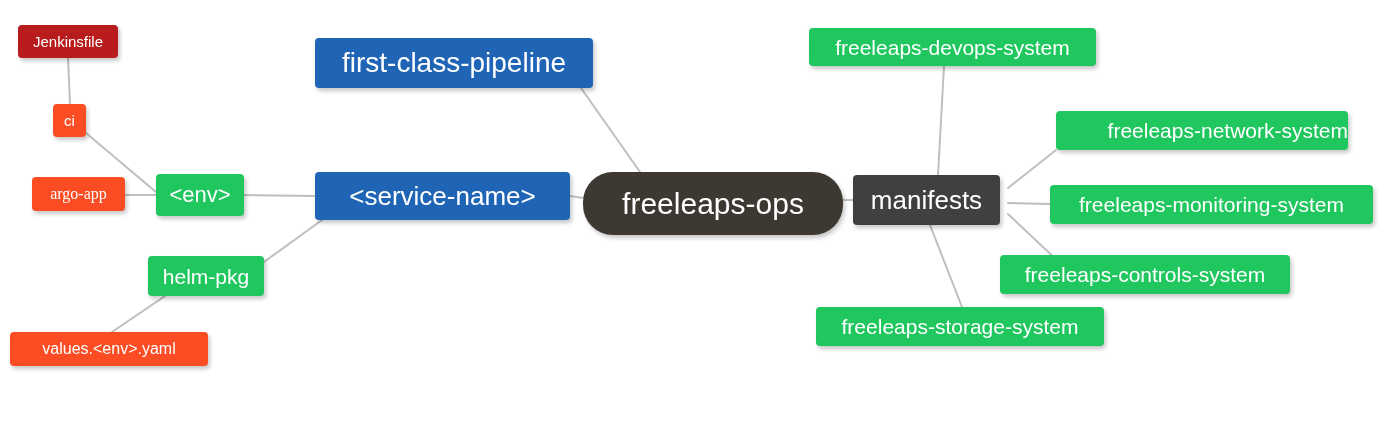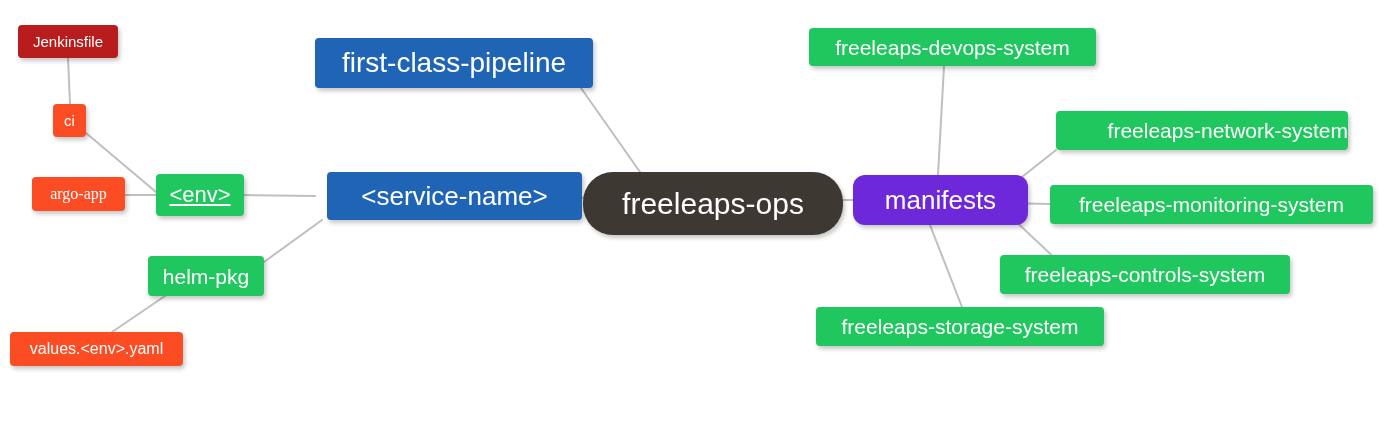--- a/index.html
+++ b/index.html
@@ -65,39 +65,39 @@
   <div id="node-layer">
       <div class="node" style="left: 18px; top: 25px; width: 100px; height: 33px; background: #b91c1c; font-size: 15px;">
         <span class="node-label">Jenkinsfile</span>
       </div>
       <div class="node" style="left: 53px; top: 104px; width: 33px; height: 33px; background: rgb(251, 76, 36); font-size: 15px;">
         <span class="node-label">ci</span>
       </div>
       <div class="node" style="left: 32px; top: 177px; width: 93px; height: 34px; background: rgb(251, 76, 36); font-size: 16px; font-family: Liberation Serif, serif;">
         <span class="node-label">argo-app</span>
       </div>
-      <div class="node" style="left: 156px; top: 174px; width: 88px; height: 42px; background: rgb(32, 199, 95); font-size: 22px; text-decoration: underline;">
+      <div class="node" style="left: 156px; top: 174px; width: 88px; height: 42px; background: rgb(32, 199, 95); font-size: 22px;">
         <span class="node-label">&lt;env&gt;</span>
       </div>
       <div class="node" style="left: 148px; top: 256px; width: 116px; height: 40px; background: rgb(32, 199, 95); font-size: 21px;">
         <span class="node-label">helm-pkg</span>
       </div>
-      <div class="node" style="left: 10px; top: 332px; width: 173px; height: 34px; background: rgb(251, 76, 36); font-size: 16px; justify-content: center;">
+      <div class="node" style="left: 10px; top: 332px; width: 198px; height: 34px; background: rgb(251, 76, 36); font-size: 16px; justify-content: center;">
         <span class="node-label">values.&lt;env&gt;.yaml</span>
       </div>
       <div class="node" style="left: 315px; top: 38px; width: 278px; height: 50px; background: rgb(32, 101, 181); font-size: 28px;">
         <span class="node-label">first-class-pipeline</span>
       </div>
-      <div class="node" style="left: 315px; top: 172px; width: 255px; height: 48px; background: rgb(32, 101, 181); font-size: 26px; margin-left: 12px;">
+      <div class="node" style="left: 315px; top: 172px; width: 255px; height: 48px; background: rgb(32, 101, 181); font-size: 26px;">
         <span class="node-label">&lt;service-name&gt;</span>
       </div>
       <div class="node" style="left: 583px; top: 172px; width: 260px; height: 63px; background: rgb(62, 56, 50); font-size: 30px; border-radius: 30px;">
         <span class="node-label">freeleaps-ops</span>
       </div>
-      <div class="node" style="left: 853px; top: 175px; width: 175px; height: 50px; background: #6d28d9; font-size: 26px; border-radius: 12px;">
+      <div class="node" style="left: 853px; top: 175px; width: 147px; height: 50px; background: #404040; font-size: 26px;">
         <span class="node-label">manifests</span>
       </div>
       <div class="node" style="left: 800px; top: 28px; width: 287px; height: 38px; background: rgb(32, 199, 95); font-size: 21px; margin-left: 9px;">
         <span class="node-label">freeleaps-devops-system</span>
       </div>
       <div class="node" style="left: 1056px; top: 111px; width: 292px; height: 39px; background: rgb(32, 199, 95); font-size: 21px; justify-content: flex-end;">
         <span class="node-label">freeleaps-network-system</span>
       </div>
       <div class="node" style="left: 1050px; top: 185px; width: 323px; height: 39px; background: rgb(32, 199, 95); font-size: 21px;">
         <span class="node-label">freeleaps-monitoring-system</span>

